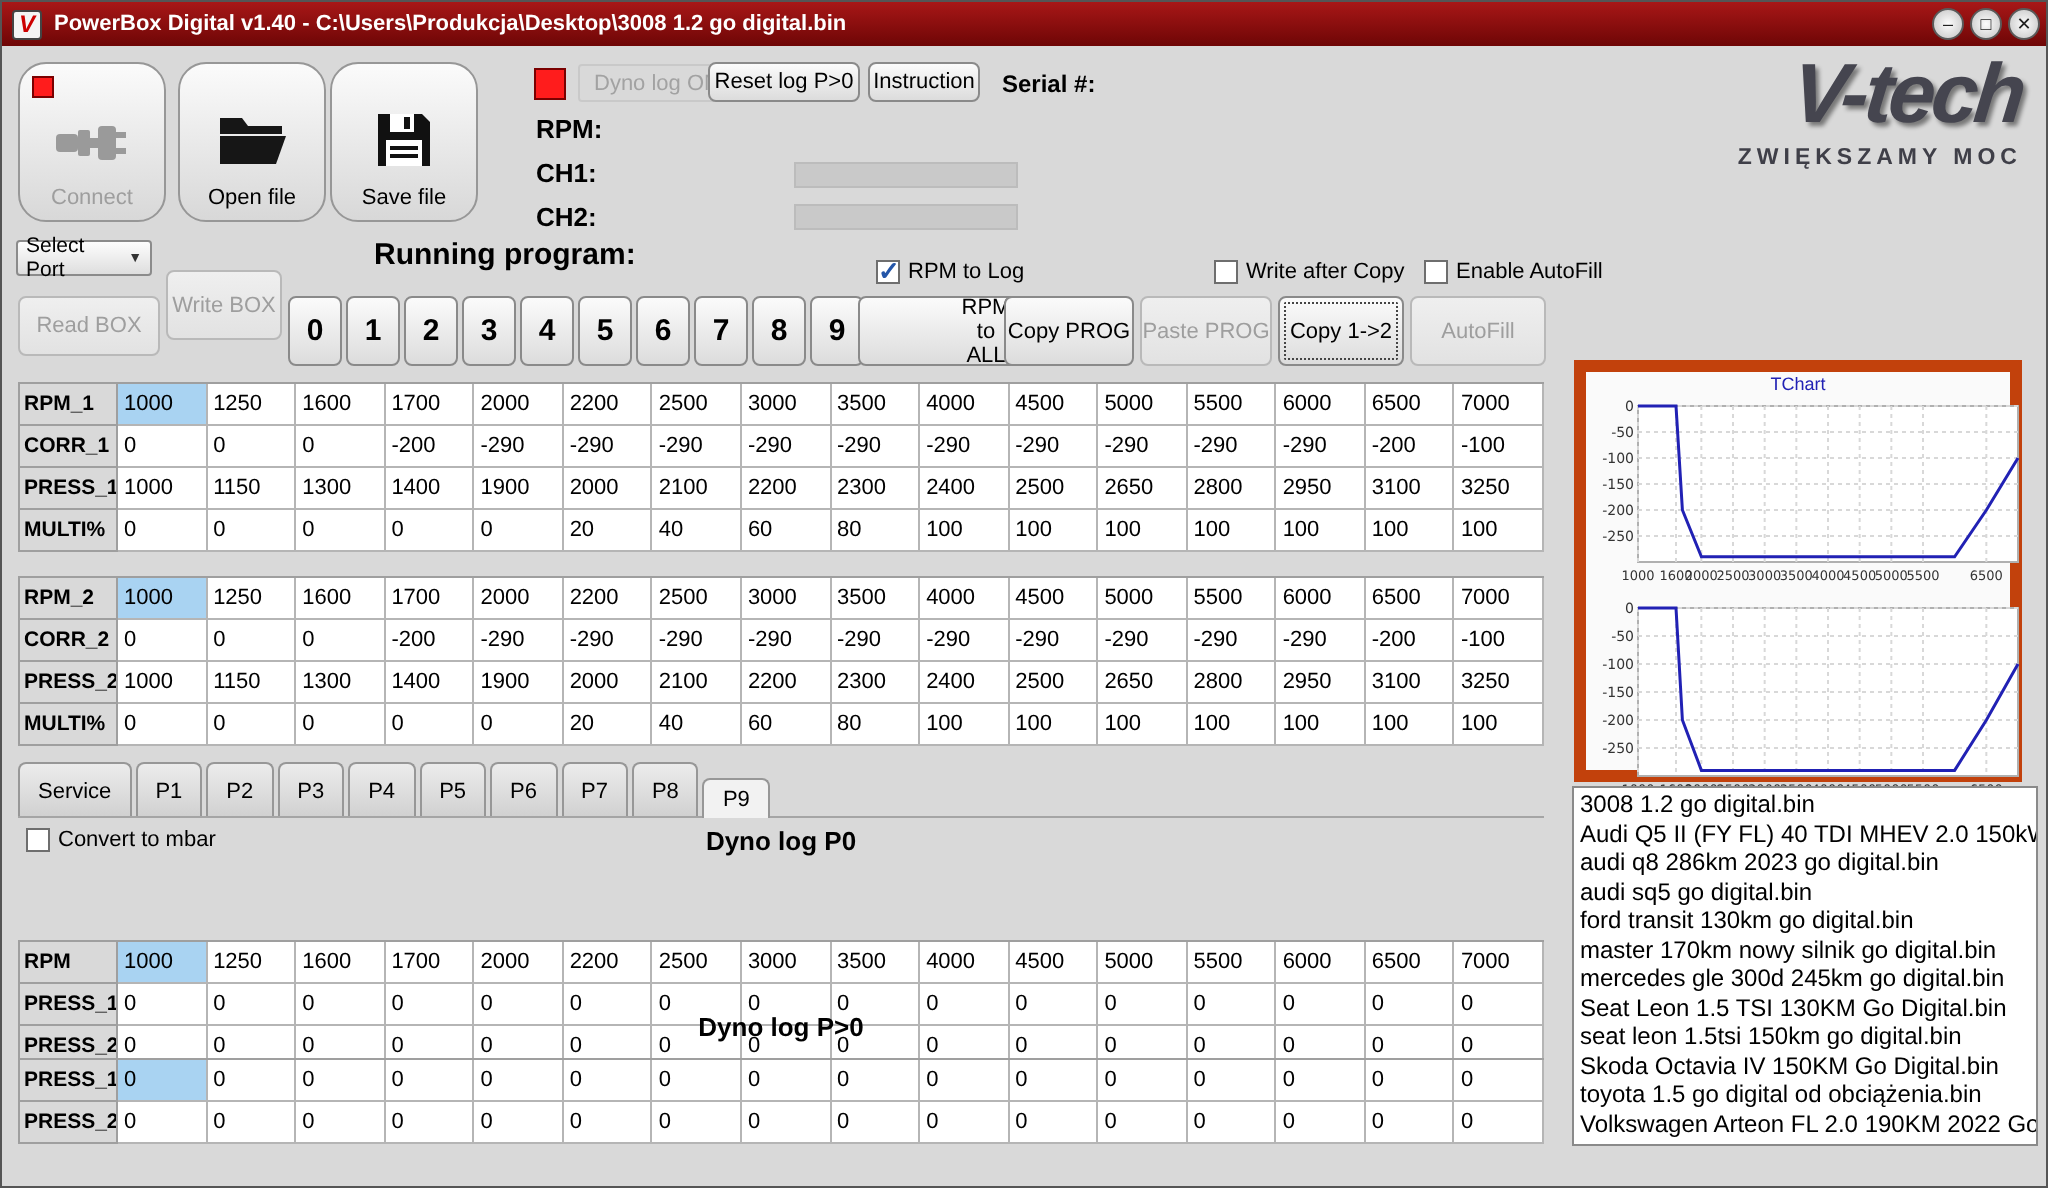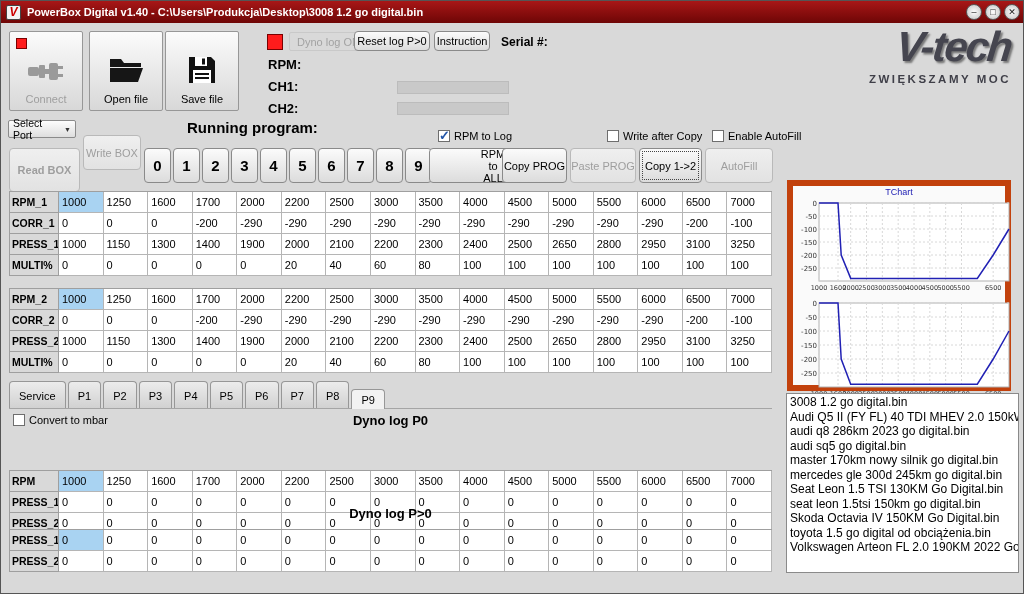--- a/index.html
+++ b/index.html
@@ -12,21 +12,21 @@
     background:linear-gradient(#a81717,#6e0606); display:flex; align-items:center; padding:0 5px; }
   .app-icon { width:15px; height:15px; background:#f4f4f4; border:1px solid #444; border-radius:2px;
     color:#c00; font-weight:bold; font-style:italic; font-size:12px; line-height:13px; text-align:center; margin-right:6px; }
   .title-text { color:#fff; font-size:11px; font-weight:bold; flex:1; white-space:nowrap; overflow:hidden; }
   .win-btns { display:flex; gap:3px; }
   .wbtn { width:16px; height:16px; border-radius:50%; background:radial-gradient(#fdfdfd,#c2c2c2);
     border:1px solid #5a5a5a; color:#222; font-size:9px; line-height:14px; text-align:center; cursor:default; }
 
   
   .tool-btn { position:absolute; top:30px; width:74px; height:80px; background:linear-gradient(#fbfbfb,#d8d8d8);
-    border:1px solid #979797; border-radius:2px; display:flex; flex-direction:column; align-items:center;
+    border:1px solid #979797; border-radius:14px; display:flex; flex-direction:column; align-items:center;
     justify-content:flex-end; padding:6px 2px 5px; }
   .tool-btn svg { margin-bottom:8px; }
   .tool-label { font-size:11px; color:#000; }
   .dim { color:#9e9e9e; }
   .indicator { position:absolute; left:6px; top:6px; width:11px; height:11px; background:#ff1c1c; border:1px solid #7a0000; }
 
   .btn { position:absolute; display:flex; align-items:center; justify-content:center;
     background:linear-gradient(#fbfbfb,#dcdcdc); border:1px solid #8a8a8a; border-radius:4px; font-size:11px; color:#000; }
   .btn.dis { color:#9e9e9e; border-color:#b9b9b9; background:linear-gradient(#efefef,#e2e2e2); }
   .btn.focus { outline:1px dotted #444; outline-offset:-4px; }
@@ -152,21 +152,21 @@
 </label>
 <label class="checkbox" style="left:606px;top:129px;">
   <span class="cbox"></span>
   <span>Write after Copy</span>
 </label>
 <label class="checkbox" style="left:711px;top:129px;">
   <span class="cbox"></span>
   <span>Enable AutoFill</span>
 </label>
 
-<button class="btn dis" style="left:8px;top:147px;width:71px;height:44px;font-weight:bold;">Read BOX</button>
+<button class="btn dis" style="left:8px;top:147px;width:71px;height:30px;">Read BOX</button>
 <button class="btn dis" style="left:82px;top:134px;width:58px;height:35px;">Write BOX</button>
 <div class="digit-row">
     <button class="btn digit">0</button>
     <button class="btn digit">1</button>
     <button class="btn digit">2</button>
     <button class="btn digit">3</button>
     <button class="btn digit">4</button>
     <button class="btn digit">5</button>
     <button class="btn digit">6</button>
     <button class="btn digit">7</button>
@@ -539,20 +539,21 @@
         <text x="200.16666666666666" y="97" text-anchor="middle" font-size="6.5" fill="#333">6500</text>
         <polyline points="26.0,4.0 33.9,4.0 45.0,4.0 48.2,60.0 57.7,85.2 64.0,85.2 73.5,85.2 89.3,85.2 105.2,85.2 121.0,85.2 136.8,85.2 152.7,85.2 168.5,85.2 184.3,85.2 200.2,60.0 216.0,32.0" fill="none" stroke="#2121b4" stroke-width="1.5"></polyline>
       </svg></div>
 </div>
 
 <div class="file-list">
     <div class="file-item">3008 1.2 go digital.bin</div>
     <div class="file-item">Audi Q5 II (FY FL) 40 TDI MHEV 2.0 150kW 204KM (</div>
     <div class="file-item">audi q8 286km 2023 go digital.bin</div>
     <div class="file-item">audi sq5 go digital.bin</div>
+    <div class="file-item">ford transit 130km go digital.bin</div>
     <div class="file-item">master 170km nowy silnik go digital.bin</div>
     <div class="file-item">mercedes gle 300d 245km go digital.bin</div>
     <div class="file-item">Seat Leon 1.5 TSI 130KM Go Digital.bin</div>
     <div class="file-item">seat leon 1.5tsi 150km go digital.bin</div>
     <div class="file-item">Skoda Octavia IV 150KM Go Digital.bin</div>
     <div class="file-item">toyota 1.5 go digital od obciążenia.bin</div>
     <div class="file-item">Volkswagen Arteon FL 2.0 190KM 2022 Go Digital Au</div>
   </div>
 
 </body></html>

